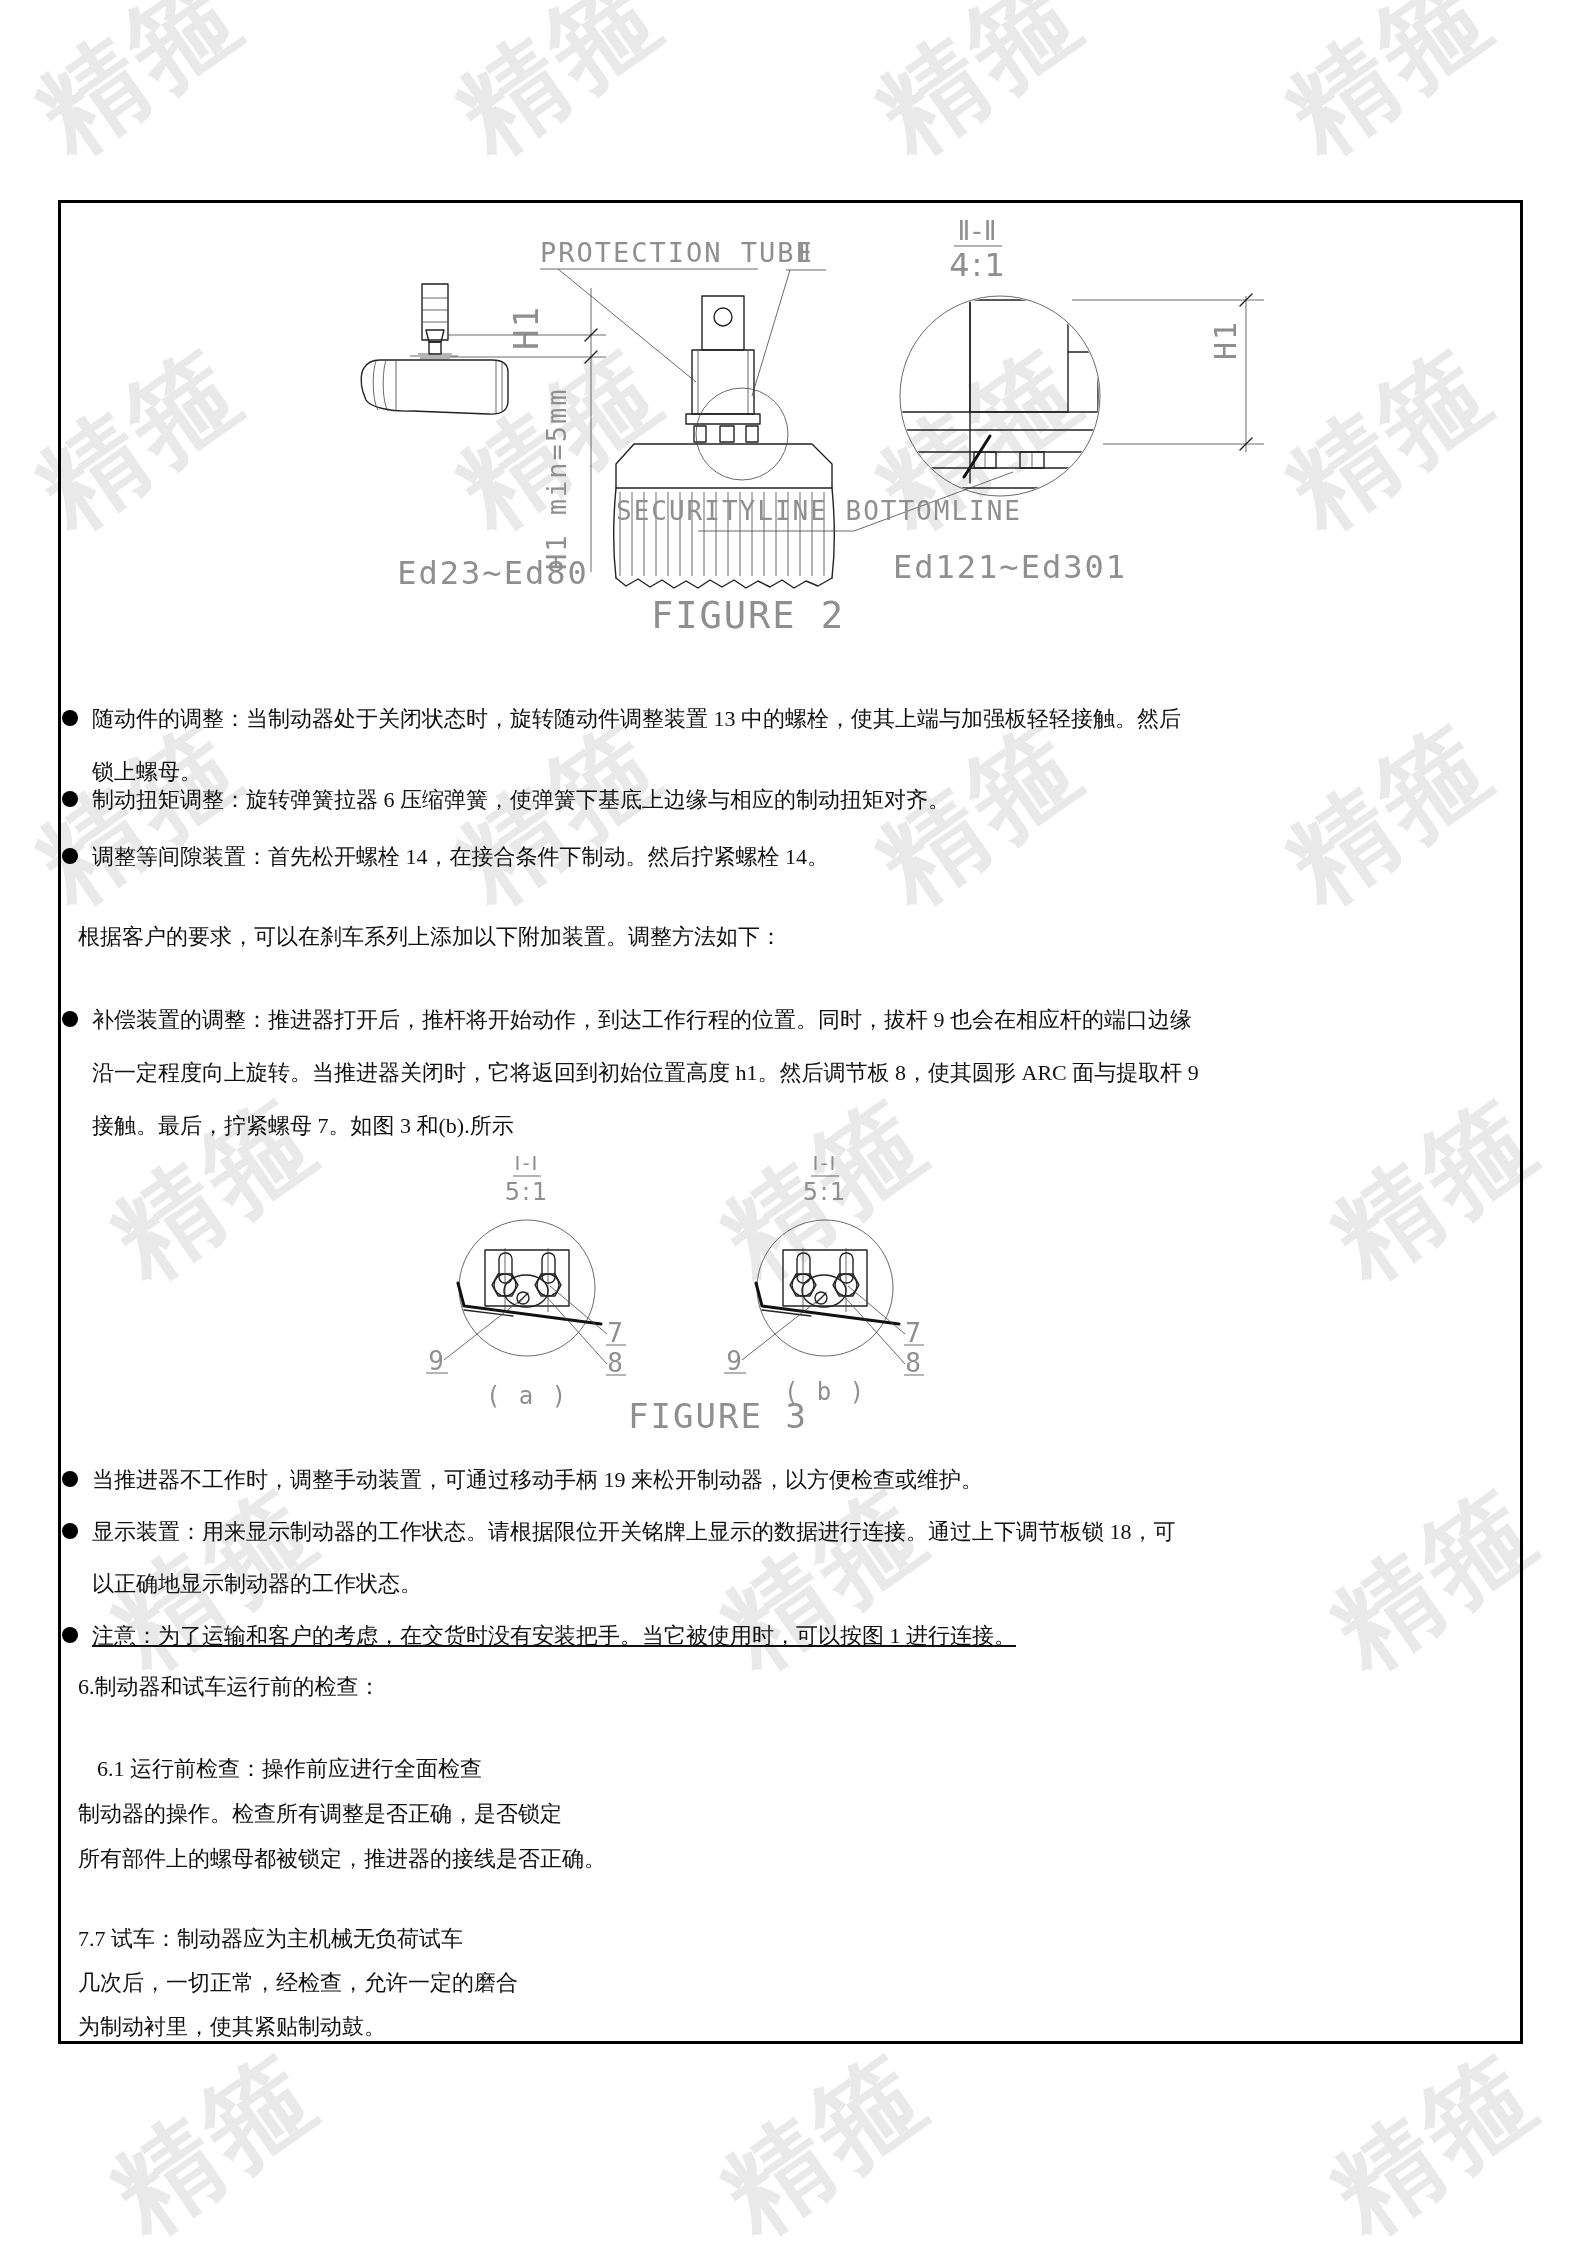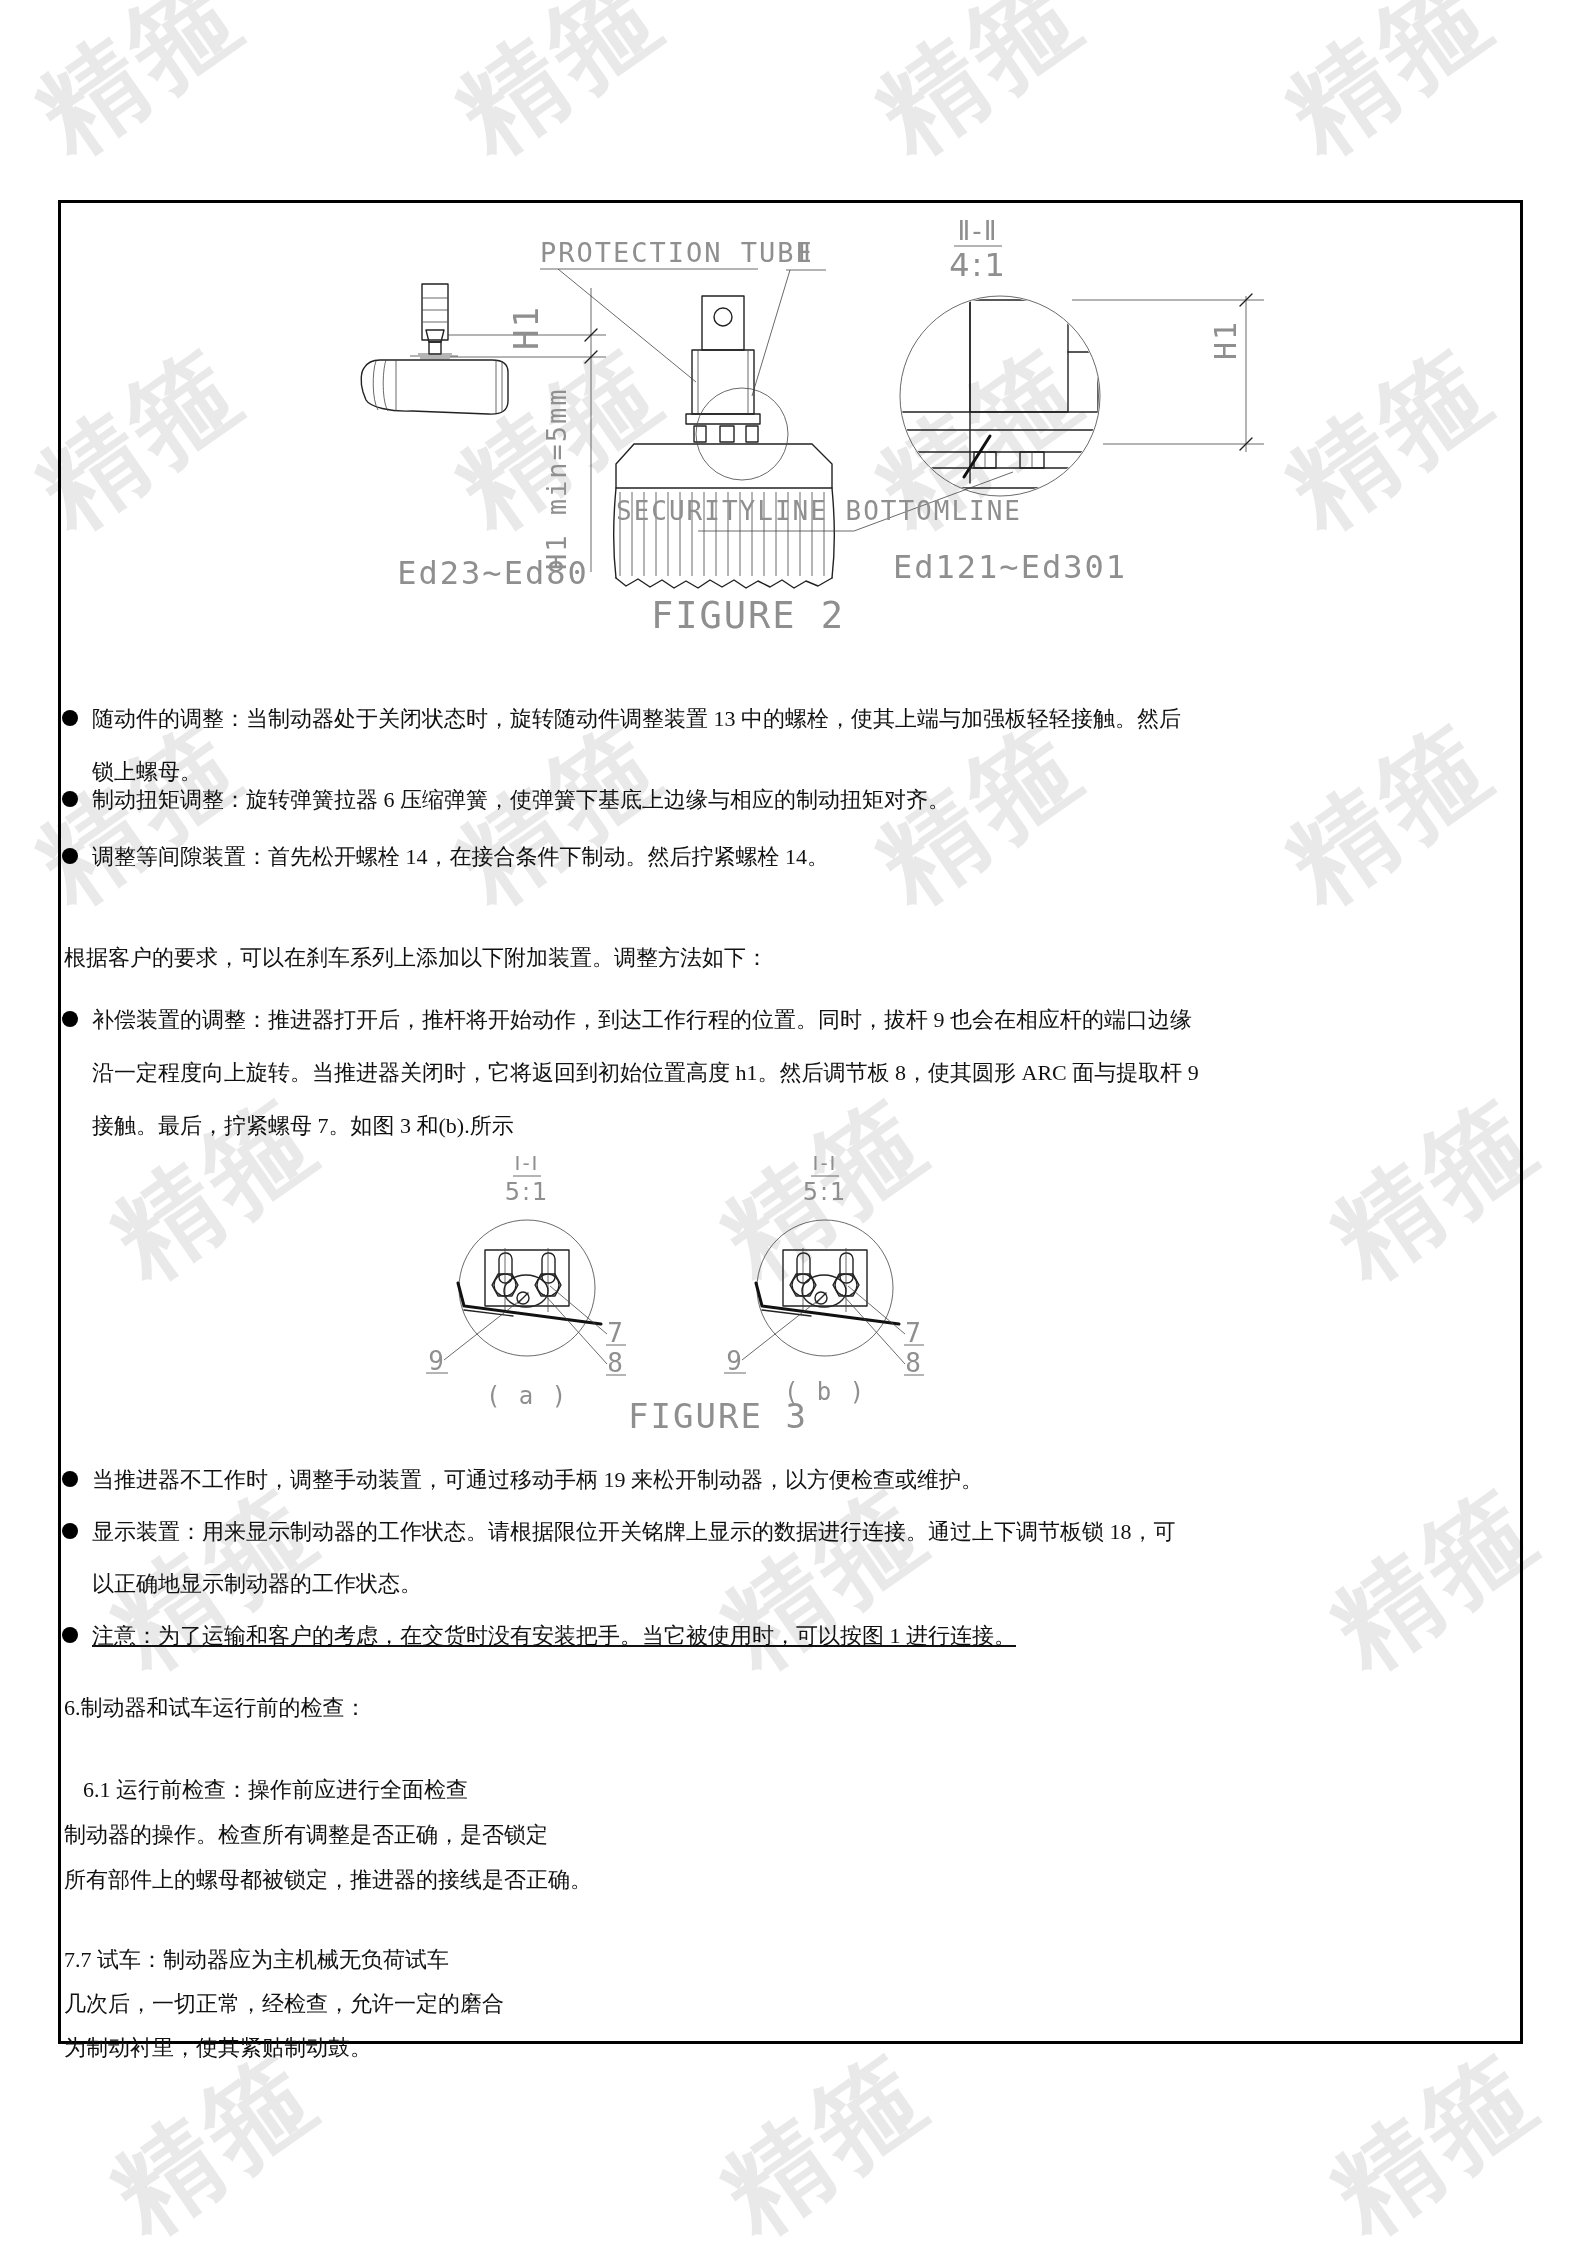--- a/index.html
+++ b/index.html
@@ -8,21 +8,21 @@
   .wm-layer{position:absolute;inset:0;z-index:0;pointer-events:none;}
   .wm{position:absolute;font-family:"DejaVu Sans","Liberation Sans",sans-serif;
       font-weight:bold;font-size:104px;letter-spacing:6px;white-space:nowrap;
       transform:translate(-50%,-50%) rotate(-35deg);}
   .doc-box{position:absolute;left:58px;top:200px;width:1465px;height:1844px;
            box-sizing:border-box;border:3px solid #000;z-index:1;background:transparent;}
   .fig{position:absolute;z-index:2;}
   .line{position:absolute;z-index:2;white-space:nowrap;font-size:22px;line-height:34px;}
   .line.bullet{left:92px;}
   .line.cont{left:92px;}
-  .line.para{left:64px;margin-top:21px;}
+  .line.para{left:78px;}
   .dot{position:absolute;left:-30px;top:8px;width:16px;height:16px;border-radius:50%;background:#000;}
   
   svg .ln{stroke:#222;stroke-width:1.4;fill:none;stroke-linejoin:round;stroke-linecap:round;}
   svg .thin{stroke:#444;stroke-width:0.8;fill:none;}
   svg .thick{stroke:#111;stroke-width:3;fill:none;stroke-linecap:round;}
   svg .cad{fill:#8f8f8f;font-family:"DejaVu Sans Mono","Liberation Mono",monospace;letter-spacing:2px;}
   svg .cadsans{fill:#8f8f8f;font-family:"DejaVu Sans","Liberation Sans",sans-serif;letter-spacing:2px;}
 </style>
 </head>
 <body>

